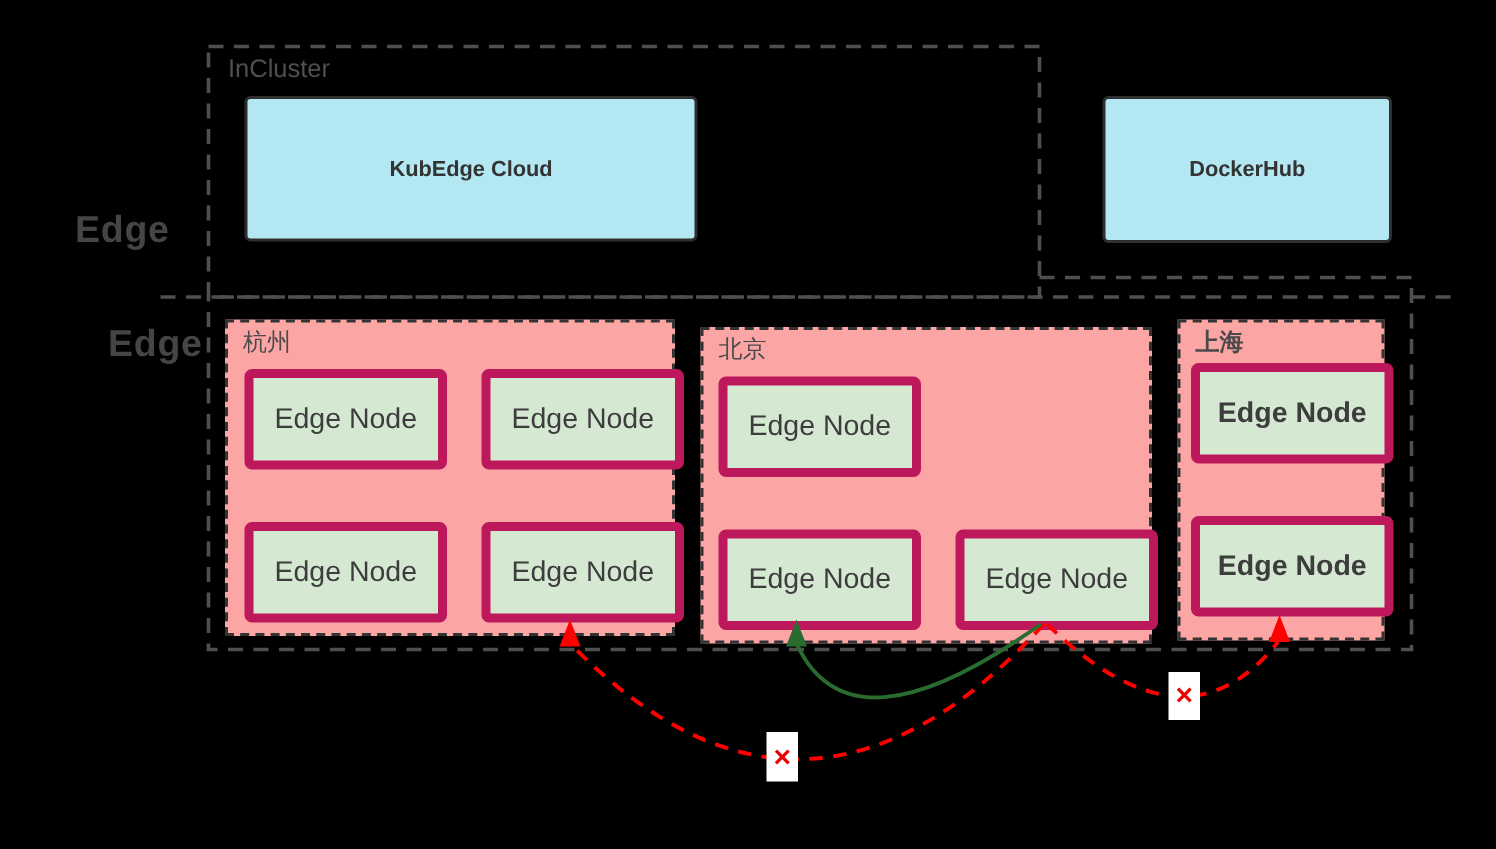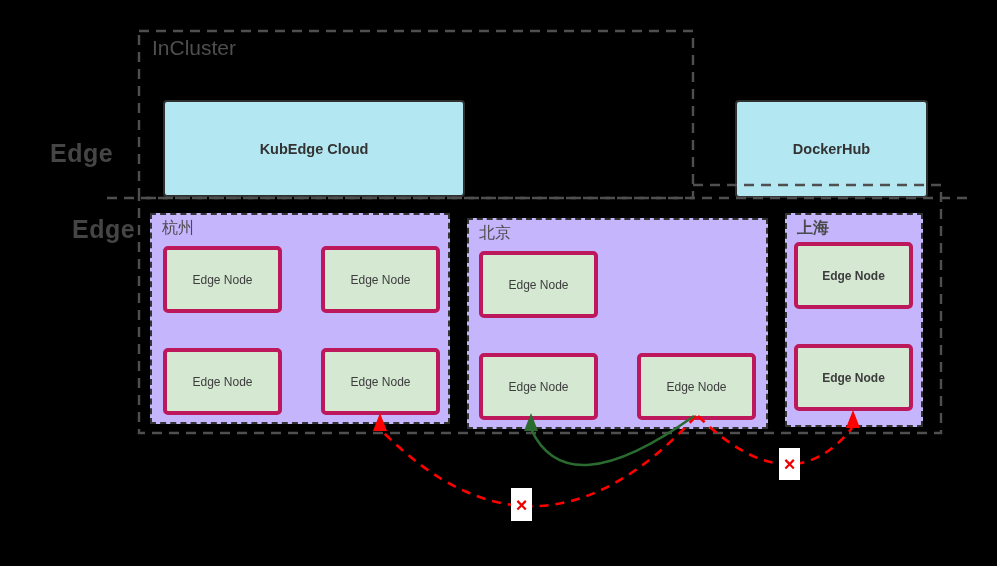--- a/index.html
+++ b/index.html
@@ -8,47 +8,47 @@
     font-family:"Liberation Sans", sans-serif;overflow:hidden;
   }
   
   .seclabel{
     position:absolute;color:#454545;font-weight:bold;font-size:25px;
     letter-spacing:0.5px;z-index:1;
   }
   #lbl-cloud{left:50px;top:139px;}
   #lbl-edge{left:56px;top:215px;margin-left:16px;}
   .incluster-label{
-    position:absolute;left:152px;top:36px;color:#4f4f4f;font-size:21px;z-index:1;
+    position:absolute;left:152px;top:36px;color:#4f4f4f;font-size:17px;z-index:1;
   }
   
   .cbox{
     position:absolute;background:#b3e7f1;border:2px solid #2f2f2f;border-radius:4px;
     display:flex;align-items:center;justify-content:center;
-    color:#333333;font-weight:bold;font-size:14.5px;z-index:1;box-sizing:border-box;margin-top:36px;
+    color:#333333;font-weight:bold;font-size:14.5px;z-index:1;box-sizing:border-box;
   }
   #box-kubedge{left:163px;top:64px;width:302px;height:97px;}
   #box-private{left:492px;top:64px;width:180px;height:97px;}
   #box-dockerhub{left:735px;top:64px;width:193px;height:98px;}
   
   .egroup{
-    position:absolute;background:#c4b5fd;border:2px dashed #333333;
+    position:absolute;background:#fca5a5;border:2px dashed #333333;
     box-sizing:border-box;z-index:1;
   }
   #grp-hz{left:150px;top:213px;width:300px;height:211px;}
   #grp-bj{left:467px;top:218px;width:301px;height:211px;}
   #grp-sh{left:785px;top:213px;width:138px;height:214px;font-weight:bold;}
   .gtitle{
     position:absolute;left:10px;top:3px;color:#4a4a4a;font-size:16px;
   }
   .enode{
-    position:absolute;width:119px;height:67px;background:#d4e8d2;
-    border:4px solid #be185d;border-radius:5px;box-sizing:border-box;
+    position:absolute;width:135px;height:67px;background:#d4e8d2;
+    border:6px solid #be185d;border-radius:5px;box-sizing:border-box;
     display:flex;align-items:center;justify-content:center;
-    color:#3d3d3d;font-size:12px;
+    color:#3d3d3d;font-size:19px;
   }
   .p0{left:11px;top:31px;} .p1{left:169px;top:31px;}
   .p2{left:11px;top:133px;} .p3{left:169px;top:133px;}
   #grp-bj .p0{left:10px;} #grp-bj .p2{left:10px;}
   #grp-bj .p1{left:168px;} #grp-bj .p3{left:168px;}
   .s0{left:7px;top:27px;} .s1{left:7px;top:129px;}
   
   svg.wires{position:absolute;left:0;top:0;z-index:2;pointer-events:none;}
   .dash-outer{stroke:#4f4f4f;stroke-width:2.4;fill:none;stroke-dasharray:10 7;}
   .red-curve{stroke:#ff0000;stroke-width:2.6;fill:none;stroke-dasharray:9 7;}

